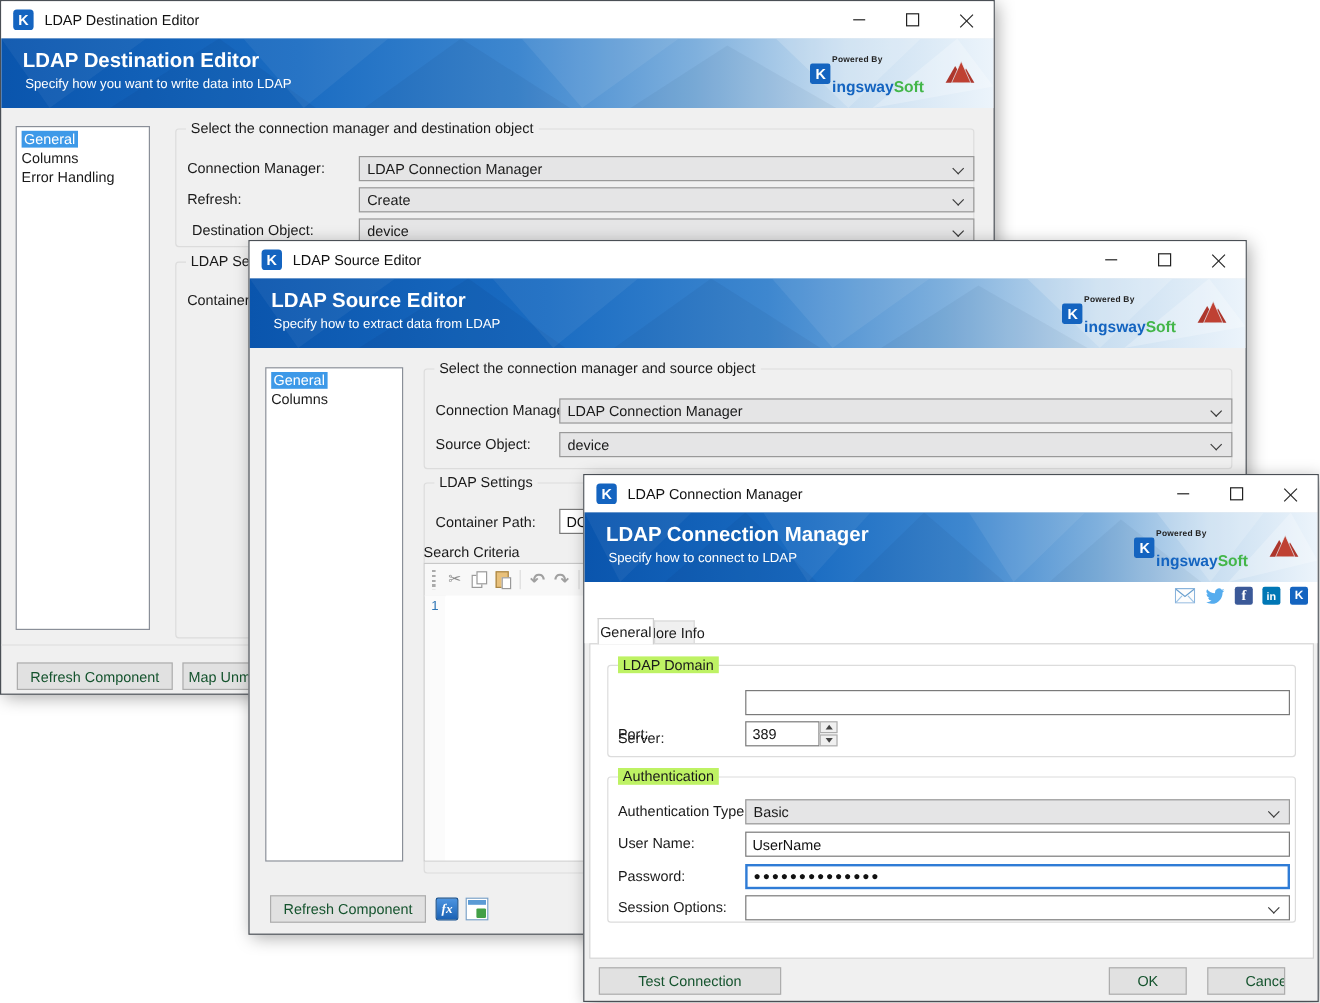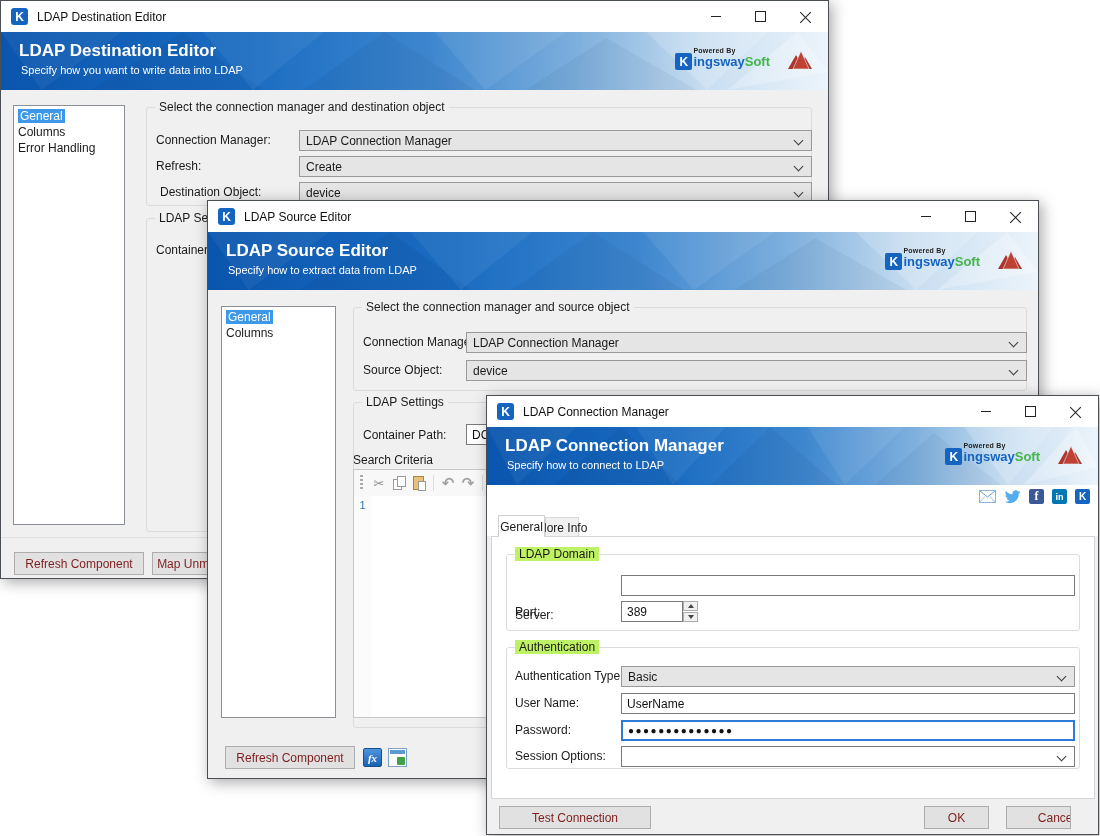--- a/index.html
+++ b/index.html
@@ -33,21 +33,21 @@
   .poly{position:absolute;left:0;top:0;width:100%;height:100%;pointer-events:none;}
   .banner-title{position:relative;font-size:17px;font-weight:bold;margin:9px 0 0 18px;white-space:nowrap;}
   .banner-sub{position:relative;font-size:11px;margin:3px 0 0 20px;white-space:nowrap;}
   .brand{position:absolute;right:58px;top:15px;display:flex;align-items:flex-start;}
   .brand-k{
     width:17px;height:17px;background:#1464c0;color:#fff;border-radius:2px;margin-top:6px;
     font-weight:bold;font-size:12px;display:flex;align-items:center;justify-content:center;
   }
   .brand-col{margin-left:1px;line-height:1;}
   .brand-powered{font-size:7px;color:#222;font-weight:bold;letter-spacing:.2px;}
-  .brand-name{font-size:13px;font-weight:bold;margin-top:1px;white-space:nowrap;}
+  .brand-name{font-size:13px;font-weight:bold;margin-top:12px;white-space:nowrap;}
   .bn-blue{color:#1464c0;} .bn-green{color:#43b649;}
   .mountains{position:absolute;right:12px;top:18px;}
   
   .group{position:absolute;border:1px solid #dcdcdc;border-radius:3px;box-sizing:border-box;}
   .glabel{position:absolute;top:-8px;left:8px;background:#f0f0f0;padding:0 4px;white-space:nowrap;}
   .group.on-white .glabel{background:#bef264;}
   .lbl{position:absolute;white-space:nowrap;}
   .dd{
     position:absolute;height:21px;background:#e5e5e6;border:1px solid #999;box-sizing:border-box;
     display:flex;align-items:center;padding-left:6px;overflow:hidden;
@@ -56,21 +56,21 @@
   .dd-val{white-space:nowrap;}
   .chev{position:absolute;right:9px;top:6px;width:6px;height:6px;border-right:1px solid #3c3c3c;border-bottom:1px solid #3c3c3c;transform:rotate(45deg);}
   .tb{
     position:absolute;height:21px;background:#fff;border:1px solid #7a7a7a;box-sizing:border-box;
     font-family:"Liberation Sans","DejaVu Sans",sans-serif;font-size:12px;padding:0 5px;color:#111;outline:none;
   }
   .tb.focus{border:2px solid #2f7cd6;}
   .tb.pw{font-size:10px;letter-spacing:1.5px;font-weight:bold;}
   .btn{
     position:absolute;background:#e1e1e1;border:1px solid #adadad;box-sizing:border-box;
-    display:flex;align-items:center;justify-content:center;font-size:12px;color:#7f1d1d;white-space:nowrap;overflow:hidden;
+    display:flex;align-items:center;justify-content:center;font-size:12px;color:#14532d;white-space:nowrap;overflow:hidden;
   }
   .sidebar{position:absolute;background:#fff;border:1px solid #8a8f98;box-sizing:border-box;padding-top:2px;}
   .side-item{padding:1px 4px;line-height:14px;white-space:nowrap;}
   .side-item.sel span{background:#3d99e8;color:#fff;padding:0 2px;}
   .divider{position:absolute;height:1px;background:#e0e0e0;}
   
   .editor{position:absolute;background:#fff;border:1px solid #c8c8c8;box-sizing:border-box;}
   .ed-toolbar{position:absolute;left:0;right:0;top:0;height:26px;background:#f8f8f8;border-bottom:1px solid #e3e3e3;display:flex;align-items:center;padding-left:4px;}
   .grip{width:3px;height:16px;margin:0 6px 0 2px;background-image:repeating-linear-gradient(#aaa 0 2px,transparent 2px 4px);}
   .tool{width:20px;height:20px;display:flex;align-items:center;justify-content:center;color:#8f8f8f;font-size:13px;}

